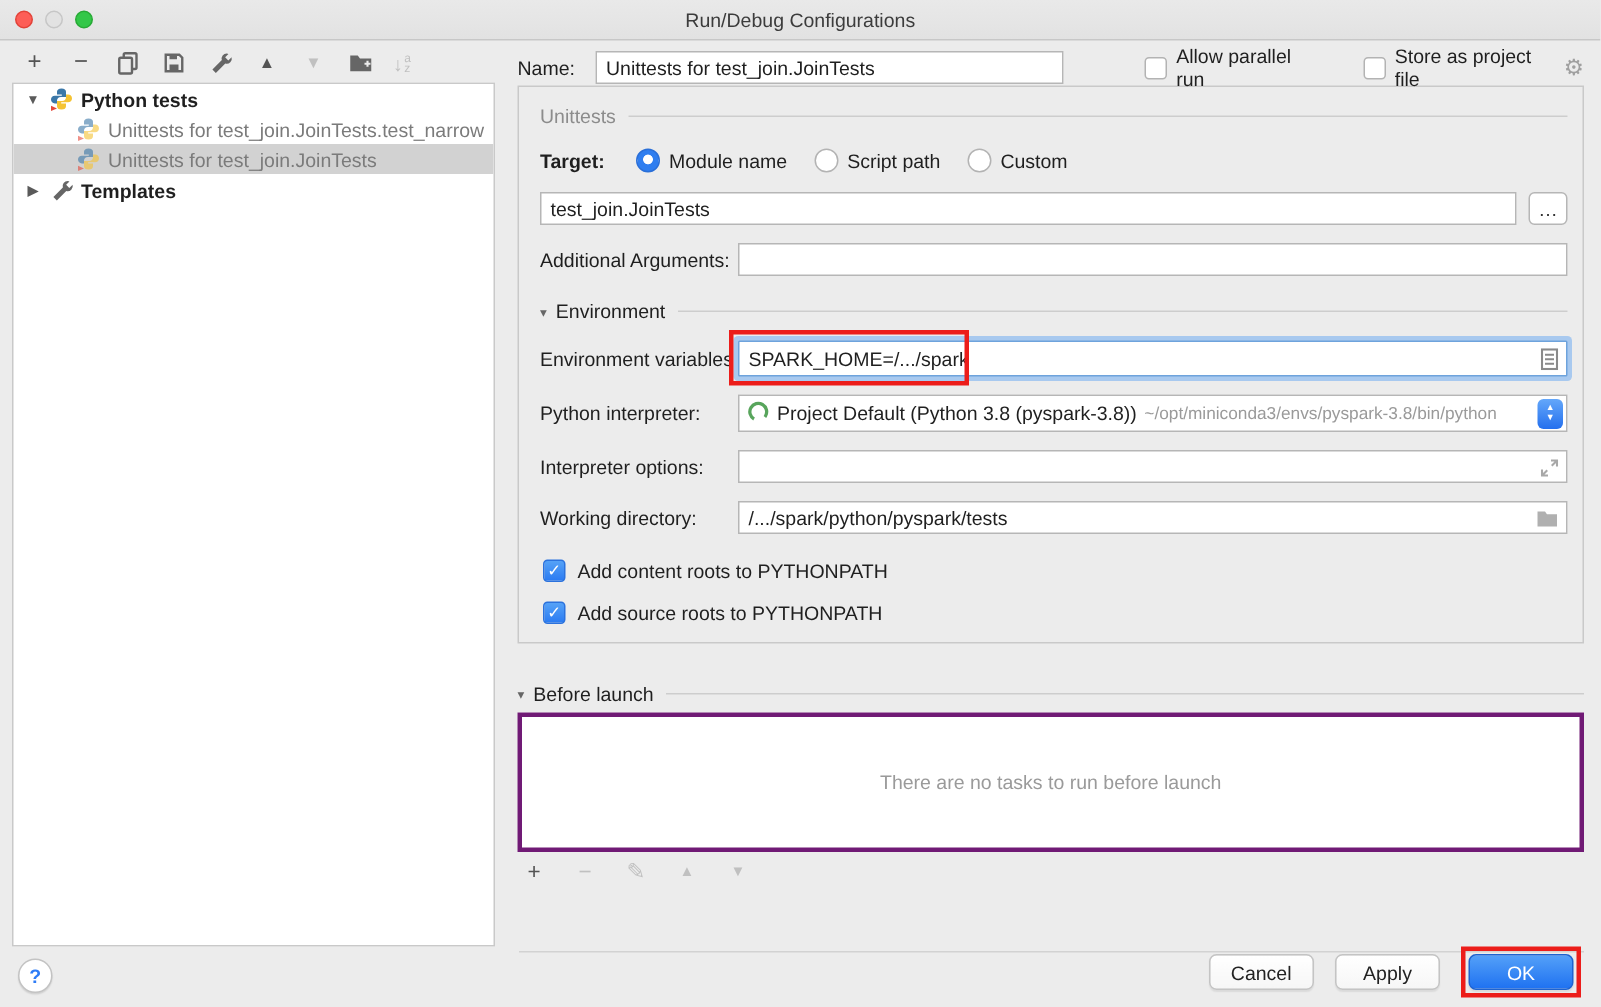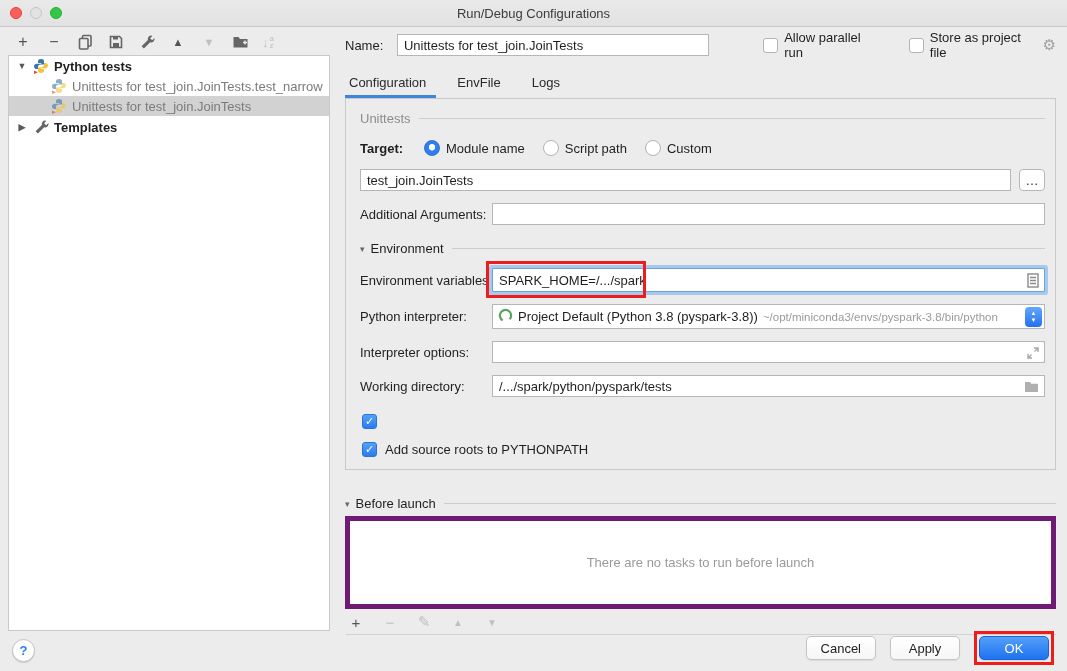--- a/index.html
+++ b/index.html
@@ -132,21 +132,21 @@
   .expand-ic { position:absolute; right:5px; top:5px; }
   .folder-ic { position:absolute; right:5px; top:4px; }
 
   .cbx-row { display:flex; align-items:center; gap:8px; margin:0 0 13px 2px; }
 
   
   .bl-hdr { display:flex; align-items:center; margin:26px 0 5px 0; }
   .bl-hdr .tri { font-size:9px; color:#666; margin-right:6px; }
   .bl-hdr .line { flex:1; height:1px; background:#cdcdcd; margin-left:8px; }
   .bl-panel {
-    background:#fff; border:5px solid #701a75; height:93px;
+    background:#fff; border:3px solid #701a75; height:93px;
     display:flex; align-items:center; justify-content:center; color:#9a9a9a;
   }
   .bl-toolbar { display:flex; align-items:center; gap:16px; height:26px; padding-left:2px; }
   .bl-toolbar .tbtn { font-size:15px; }
   .sep-line { position:absolute; left:346px; right:11px; bottom:36px; height:1px; background:#d2d2d2; }
 
   
   .footer { position:absolute; right:13px; bottom:6px; display:flex; align-items:center; gap:14px; }
   .btn {
     min-width:70px; height:24px; padding:0 14px; border-radius:5px;
@@ -271,25 +271,20 @@
       <span class="chk-box"></span>
       <span>Allow parallel run</span>
     </div>
     <div class="chk-row mt28">
       <span class="chk-box"></span>
       <span>Store as project file</span>
     </div>
     <span class="gear">⚙</span>
   </div>
 
-  <div class="tabs">
-    <div class="tab active">Configuration</div>
-    <div class="tab">EnvFile</div>
-    <div class="tab">Logs</div>
-  </div>
 
   <div class="form-panel">
 
     <div class="group-hdr">
       <span>Unittests</span>
       <span class="line"></span>
     </div>
 
     <div class="radio-row">
       <span class="flbl">Target:</span>
@@ -377,20 +372,21 @@
         <span class="folder-ic">
           <svg width="15" height="13" viewBox="0 0 15 13">
               <path d="M1 2h5l1.3 1.8H14V12H1z" fill="#b0b0b0"></path>
             </svg>
         </span>
       </div>
     </div>
 
     <div class="cbx-row">
       <span class="chk-box checked">✓</span>
+      <span>Add content roots to PYTHONPATH</span>
     </div>
     <div class="cbx-row">
       <span class="chk-box checked">✓</span>
       <span>Add source roots to PYTHONPATH</span>
     </div>
   </div>
 
   <div class="bl-hdr">
     <span class="tri">▾</span>
     <span>Before launch</span>

